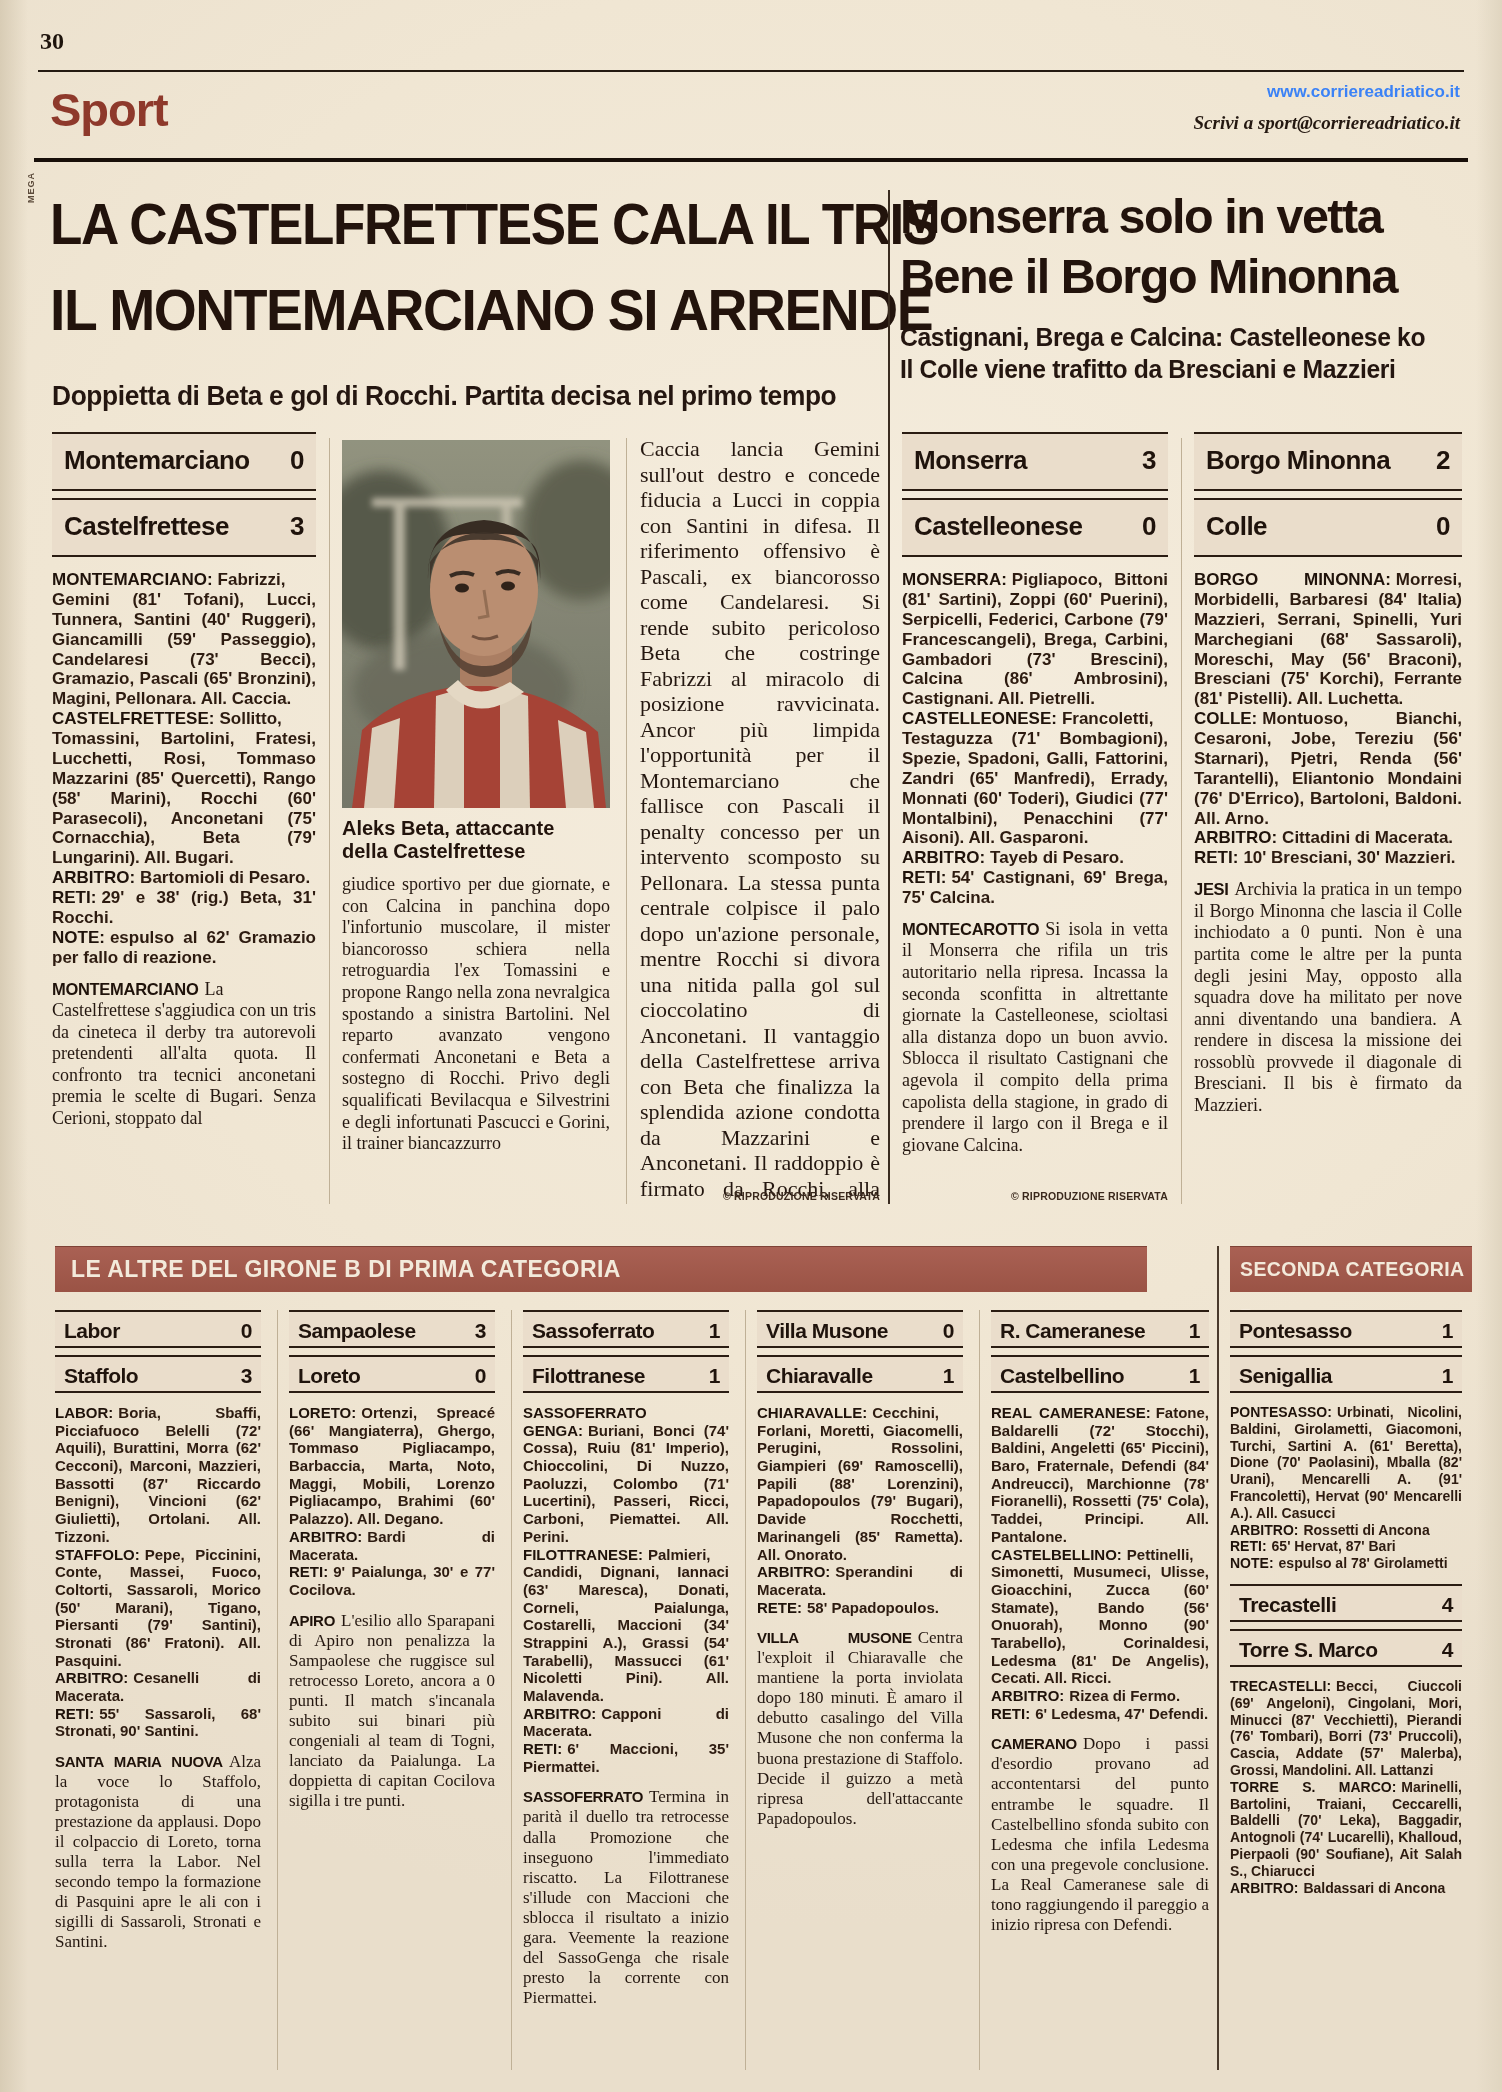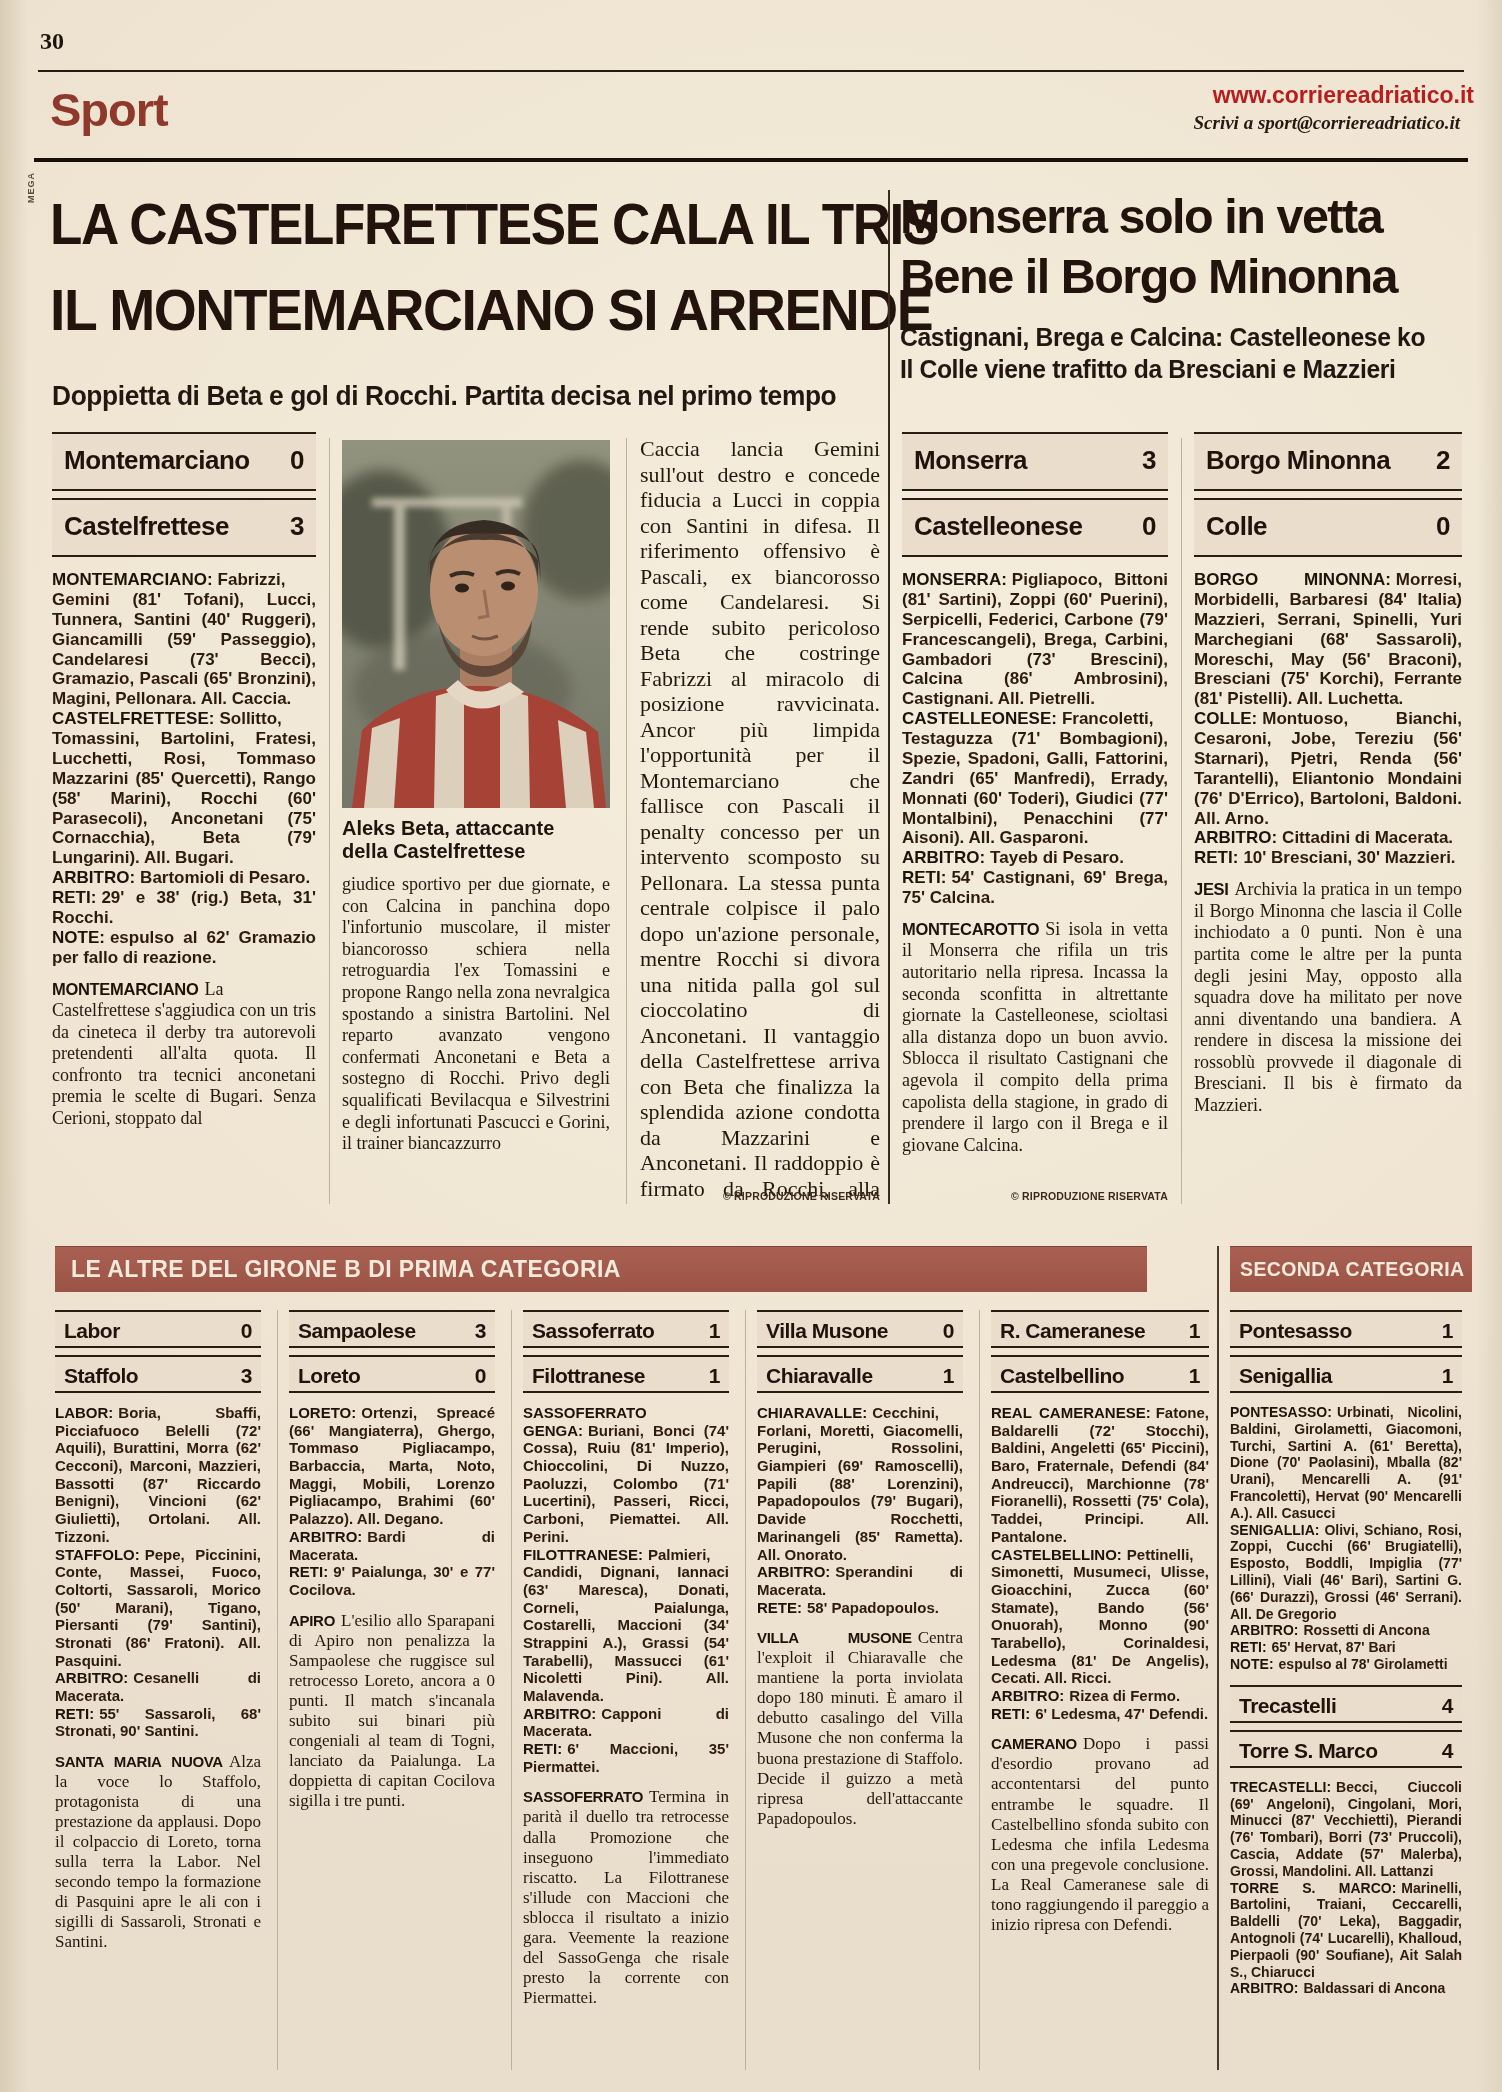--- a/index.html
+++ b/index.html
@@ -9,21 +9,21 @@
     background:
       linear-gradient(90deg,#d8ccb5 0,rgba(216,204,181,0) 28px),
       linear-gradient(270deg,#e0d5c0 0,rgba(224,213,192,0) 26px),
       radial-gradient(95% 60% at 55% 32%, #f5edde 0%, #f0e6d3 55%, #e9decb 100%);
   }
   .abs{position:absolute;}
   
   .pageno{left:40px;top:28px;font:700 24px "Liberation Serif",serif;color:#1d130c;}
   .rule-thin{left:38px;right:38px;top:70px;height:2px;background:#241a11;}
   .section-title{left:50px;top:82px;font-size:47px;font-weight:700;color:#8e392b;letter-spacing:-1px;}
-  .site{right:28px;top:82px;font-size:23px;font-weight:700;color:#b91c1c;}
+  .site{right:42px;top:82px;font-size:17px;font-weight:700;color:#3b82f6;}
   .writein{right:42px;top:112px;font:italic 700 19px "Liberation Serif",serif;color:#241811;}
   .rule-thick{left:34px;right:34px;top:158px;height:4px;background:#180f09;}
   .edgemark{left:26px;top:172px;font-size:9px;color:#5c4b3b;writing-mode:vertical-rl;transform:rotate(180deg);letter-spacing:1px;font-weight:700;}
   
   .hl{font-weight:700;color:#22130c;white-space:nowrap;letter-spacing:-1.5px;transform-origin:left top;line-height:1;}
   .hl1{left:50px;top:196px;font-size:57px;transform:scaleX(.93);}
   .hl2{left:50px;top:282px;font-size:57px;transform:scaleX(.97);}
   .standfirst{left:52px;top:380px;font-size:28px;font-weight:700;white-space:nowrap;transform:scaleX(.94);transform-origin:left top;letter-spacing:-0.4px;color:#241610;}
   .rhl1{left:900px;top:192px;font-size:49px;transform:scaleX(.99);}
   .rhl2{left:900px;top:252px;font-size:49px;transform:scaleX(.99);}
@@ -339,21 +339,20 @@
         <span>Pontesasso</span>
         <span>1</span>
       </div>
     <div class="sb-row">
         <span>Senigallia</span>
         <span>1</span>
       </div>
   </div>
   <div class="lineups bl bl6">
     <p><b>PONTESASSO:</b><span>Urbinati, Nicolini, Baldini, Girolametti, Giacomoni, Turchi, Sartini A. (61' Beretta), Dione (70' Paolasini), Mballa (82' Urani), Mencarelli A. (91' Francoletti), Hervat (90' Mencarelli A.). All. Casucci</span></p>
-    <p><b>SENIGALLIA:</b><span>Olivi, Schiano, Rosi, Zoppi, Cucchi (66' Brugiatelli), Esposto, Boddli, Impiglia (77' Lillini), Viali (46' Bari), Sartini G. (66' Durazzi), Grossi (46' Serrani). All. De Gregorio</span></p>
     <p><b>ARBITRO:</b><span>Rossetti di Ancona</span></p>
     <p><b>RETI:</b><span>65' Hervat, 87' Bari</span></p>
     <p><b>NOTE:</b><span>espulso al 78' Girolametti</span></p>
   </div>
   <div class="sb sb-sm sb2">
     <div class="sb-row">
         <span>Trecastelli</span>
         <span>4</span>
       </div>
     <div class="sb-row">

